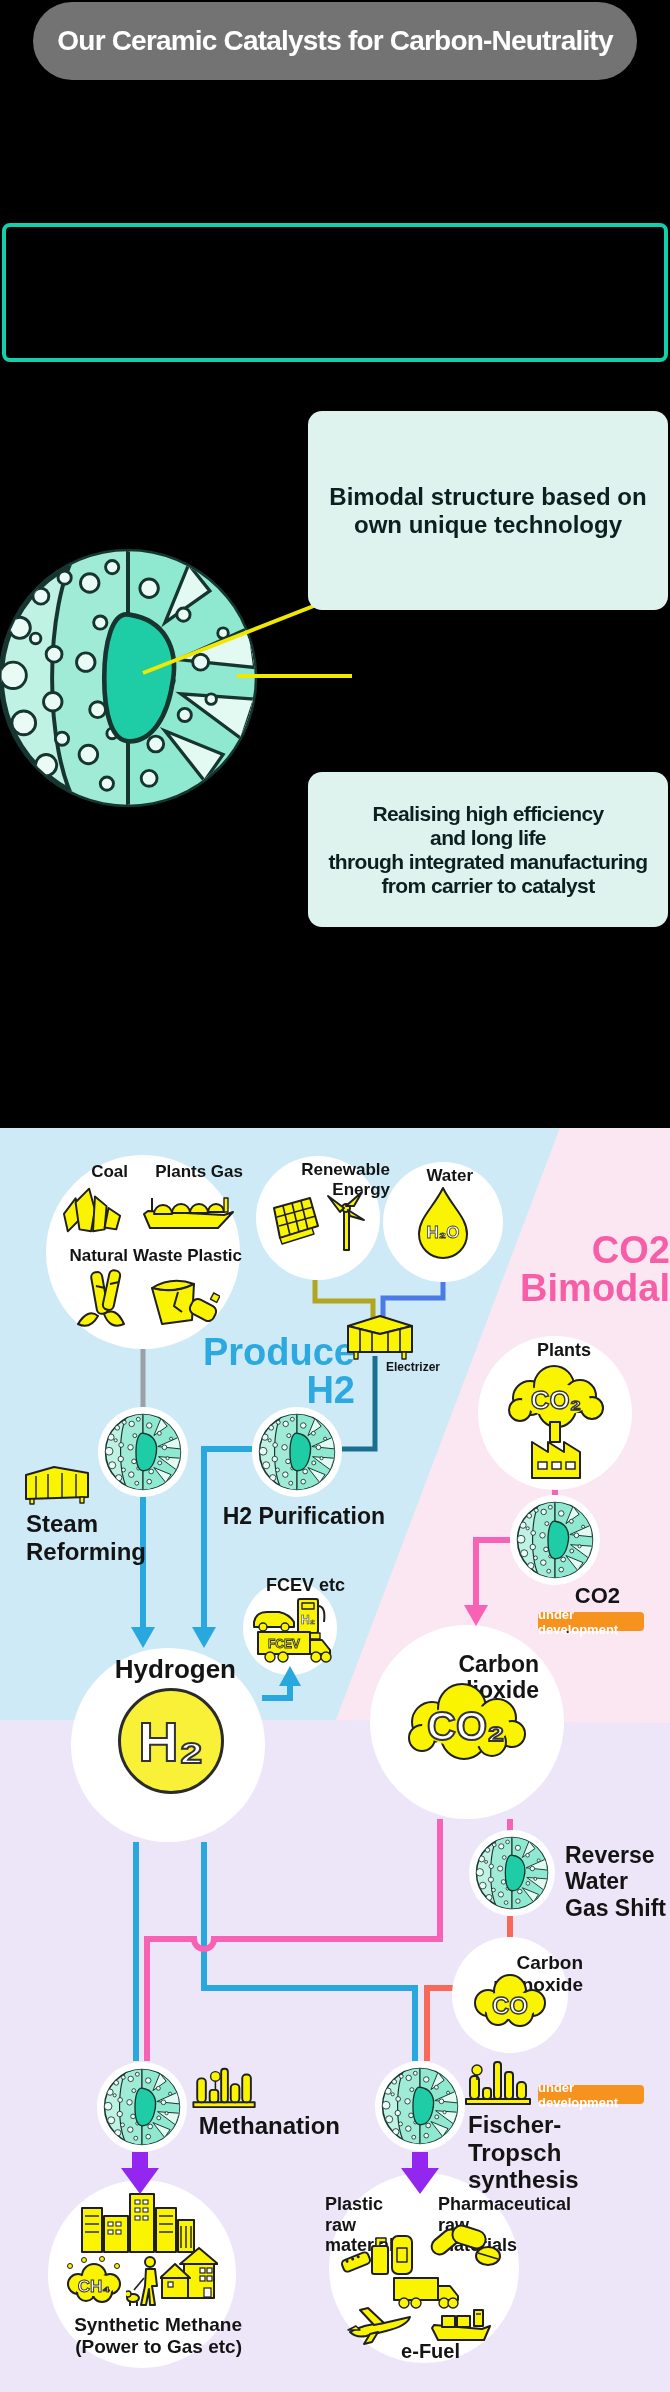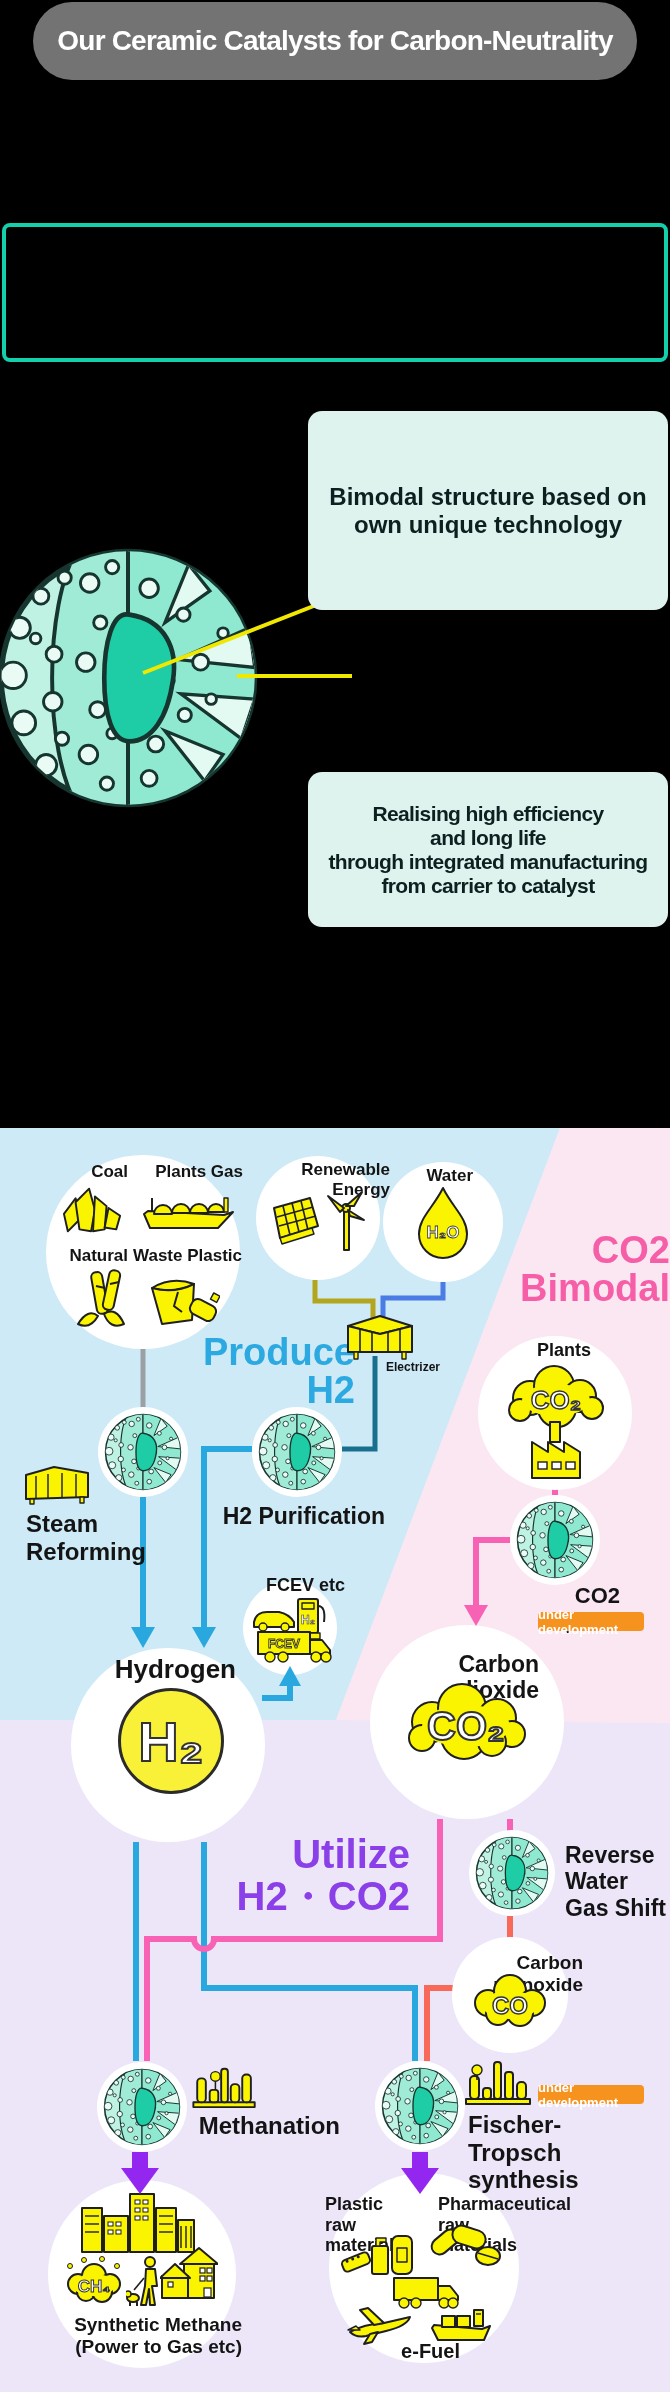--- a/index.html
+++ b/index.html
@@ -181,22 +181,20 @@
     <rect x="132" y="1024" width="16" height="18" fill="#9327F0"></rect>
     <polygon points="121,1040 159,1040 140,1066" fill="#9327F0"></polygon>
     <rect x="412" y="1024" width="16" height="18" fill="#9327F0"></rect>
     <polygon points="401,1040 439,1040 420,1066" fill="#9327F0"></polygon>
   </svg>
 
   <div class="lbl ctr pre" style="left:195px;top:205px;width:160px;font-size:38px;line-height:1.0;color:#2BA9E0;z-index:20;">Produce
 H2</div>
   <div class="lbl ctr pre" style="left:510px;top:103px;width:160px;font-size:38px;line-height:1.0;color:#F65FA8;z-index:20;">CO2
 Bimodal</div>
-  <div class="lbl ctr pre" style="left:230px;top:705px;width:180px;font-size:40px;line-height:1.05;color:#8A3FE8;z-index:20;">Utilize
-H2・CO2</div>
 
   <div class="lbl-reg ctr" style="left:58px;top:34px;width:70px;font-size:17px;z-index:20;">Coal</div>
   <div class="lbl-reg ctr" style="left:133px;top:34px;width:110px;font-size:17px;z-index:20;">Plants Gas</div>
   <svg class="abs" style="left:62px;top:54px;z-index:20;" width="62" height="56" viewBox="0 0 64 56">
     <path class="yic" d="M6,50 L2,32 L14,16 L20,36 Z"></path>
     <path class="yic" d="M18,48 L14,20 L28,6 L34,28 L30,50 Z"></path>
     <path class="yic" d="M32,50 L34,14 L46,24 L44,48 Z"></path>
     <path class="yic" d="M44,46 L48,26 L60,34 L56,48 Z"></path>
   </svg>
   <svg class="abs" style="left:140px;top:58px;z-index:20;" width="96" height="48" viewBox="0 0 96 48">

